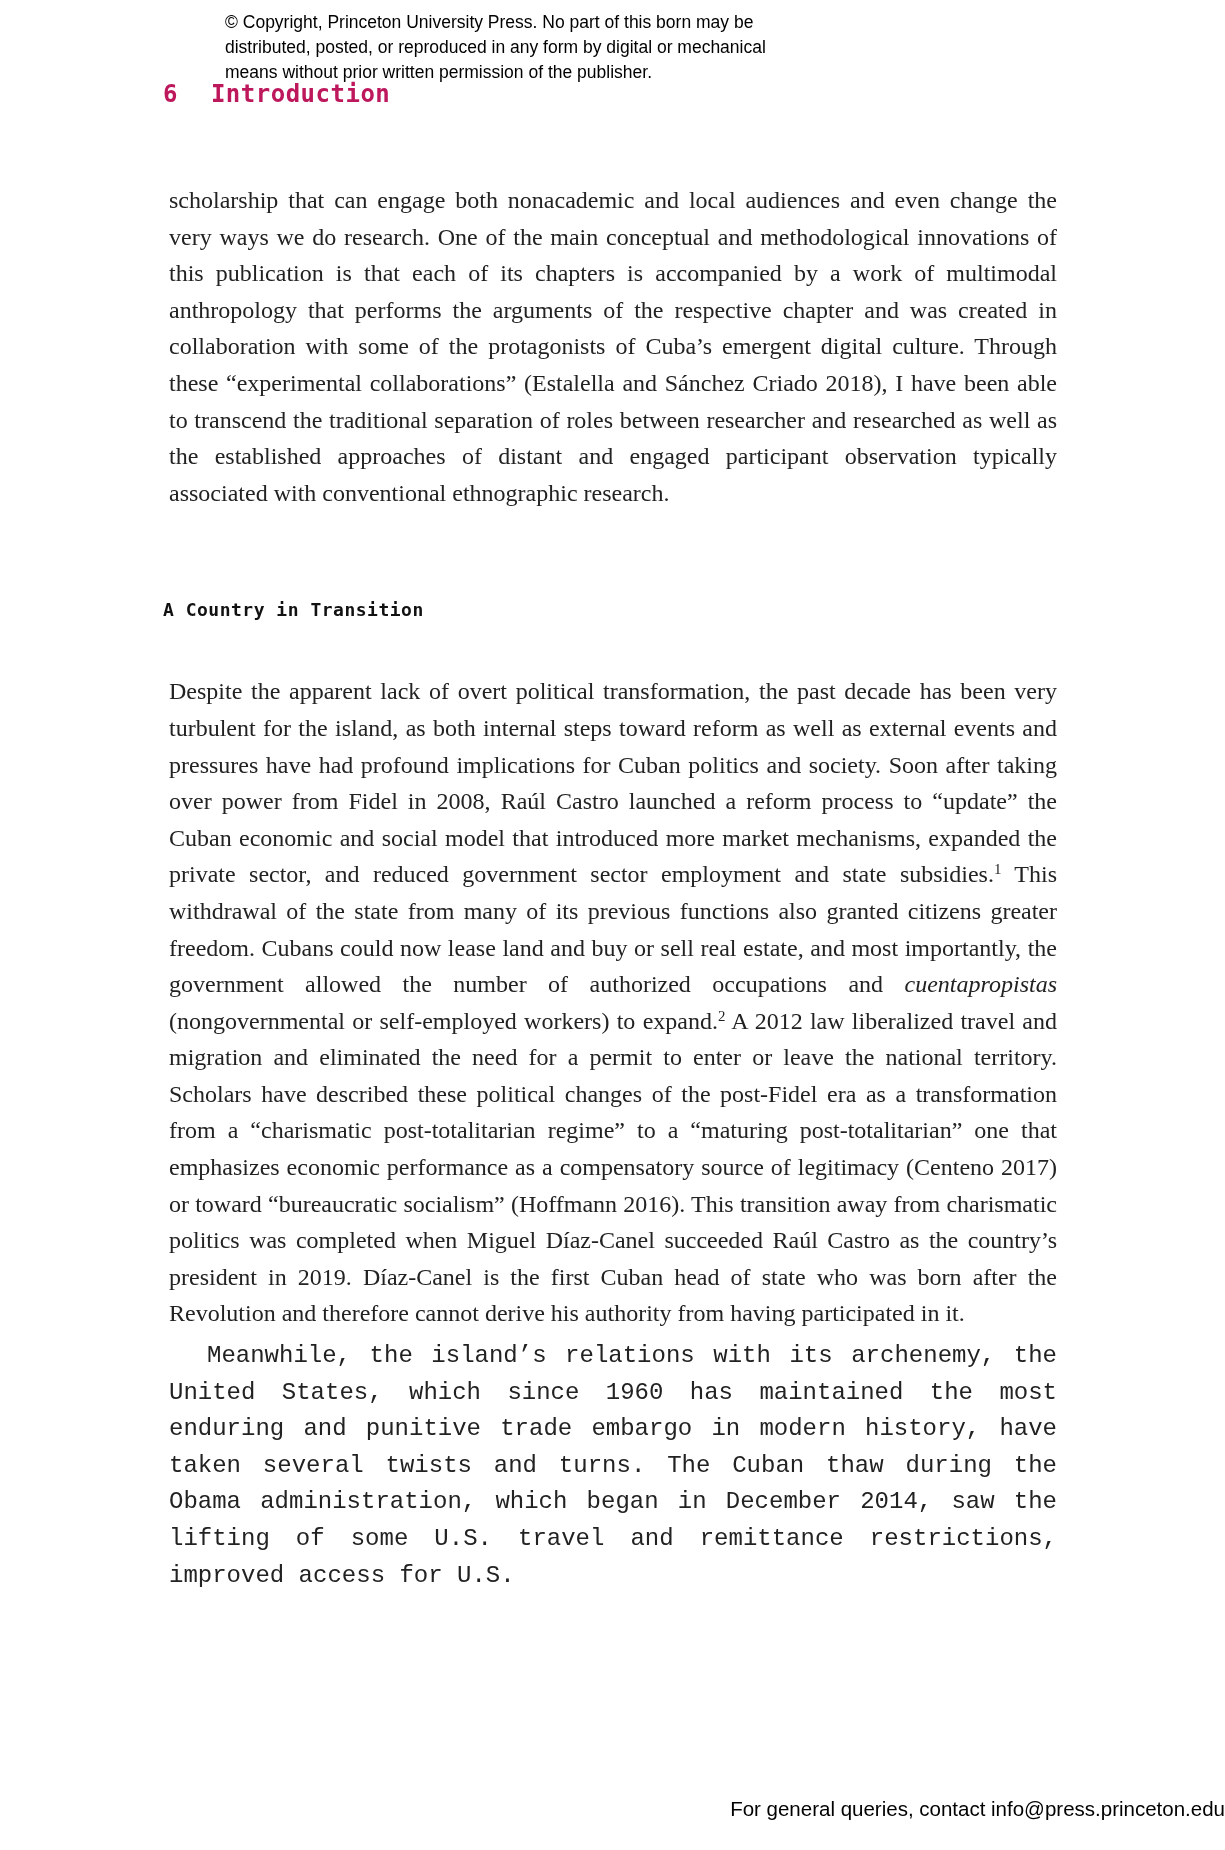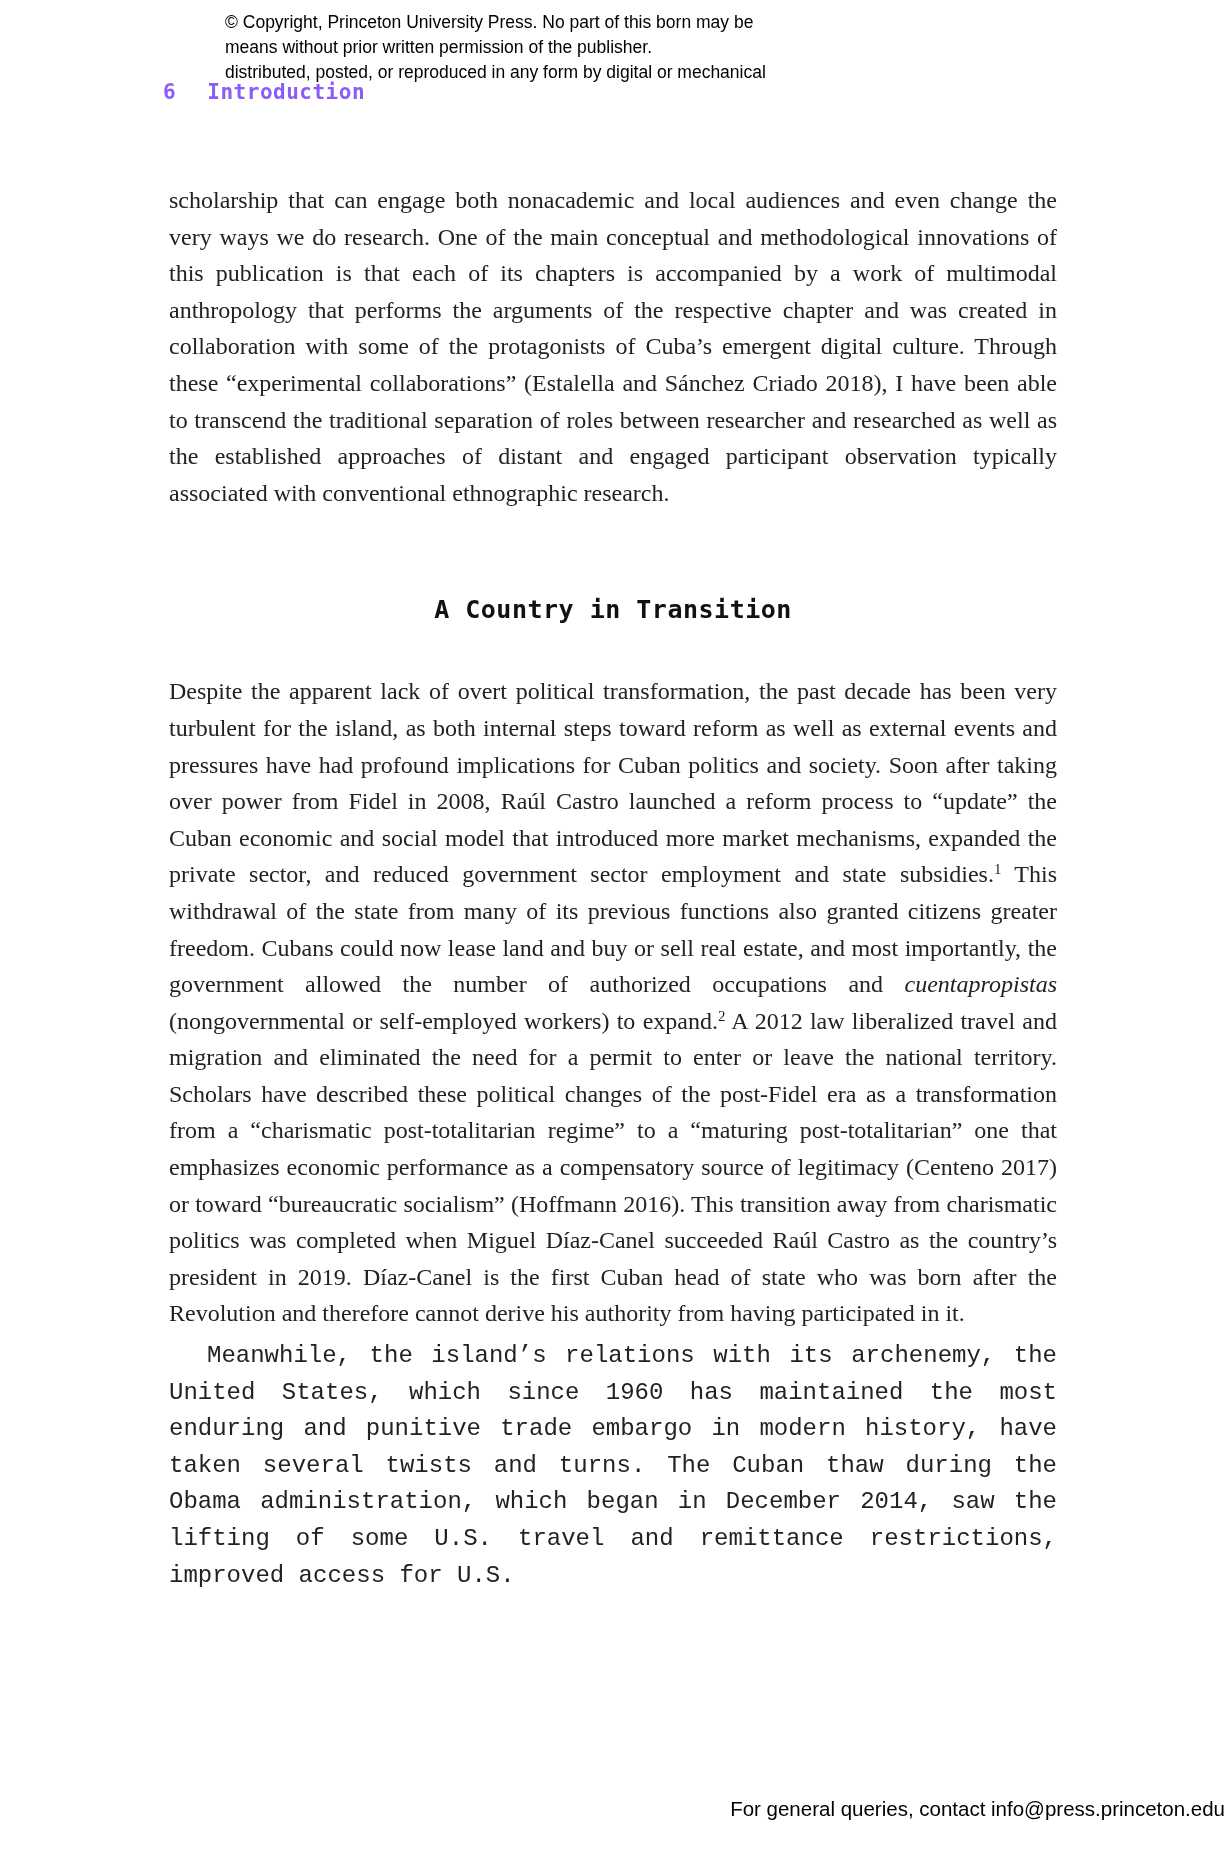--- a/index.html
+++ b/index.html
@@ -25,22 +25,22 @@
     line-height: 25px;
     color: #000000;
   }
   .copyright .line { display: block; }
   .running-head {
     position: absolute;
     left: 163px;
     top: 80px;
     font-family: "DejaVu Sans Mono", "Liberation Mono", monospace;
     font-weight: bold;
-    font-size: 21px;
-    color: #8b5cf6;
+    font-size: 24px;
+    color: #be185d;
     letter-spacing: 0.5px;
   }
   .running-head .page-number { display: inline-block; }
   .running-head .section-title { display: inline-block; margin-left: 18px; }
   .content {
     position: absolute;
     left: 163px;
     top: 176px;
     width: 900px;
     color: #222222;
@@ -57,24 +57,23 @@
   .body-para sup {
     font-size: 0.62em;
     line-height: 0;
     vertical-align: baseline;
     position: relative;
     top: -0.55em;
   }
   .section-heading {
     font-family: "DejaVu Sans Mono", "Liberation Mono", monospace;
     font-weight: bold;
-    font-size: 25px;
+    font-size: 18px;
     letter-spacing: 0.5px;
     color: #111111;
-    text-align: center;
     margin: 86px 0 0 0;
     line-height: 26px;
   }
   .para-2 { margin-top: 50px; }
   .para-3 { text-indent: 38px; font-family: Liberation Mono, monospace; }
   .footer {
     position: absolute;
     left: 0;
     top: 1797px;
     width: 1225px;
@@ -84,22 +83,22 @@
     color: #000000;
   }
 </style>
 </head>
 <body>
 
 <div class="page">
 
   <div class="copyright">
     <span class="line">© Copyright, Princeton University Press. No part of this born may be</span>
+    <span class="line">distributed, posted, or reproduced in any form by digital or mechanical</span>
     <span class="line">means without prior written permission of the publisher.</span>
-    <span class="line">distributed, posted, or reproduced in any form by digital or mechanical</span>
   </div>
 
   <div class="running-head">
     <span class="page-number">6</span>
     <span class="section-title">Introduction</span>
   </div>
 
   <div class="content">
     <p class="body-para para-1"><span>scholarship that can engage both nonacademic and local audiences and even change the very ways we do research. One of the main conceptual and methodological innovations of this publication is that each of its chapters is accompanied by a work of multimodal anthropology that performs the arguments of the respective chapter and was created in collaboration with some of the protagonists of Cuba’s emergent digital culture. Through these “experimental collaborations” (Estalella and Sánchez Criado 2018), I have been able to transcend the traditional separation of roles between researcher and researched as well as the established approaches of distant and engaged participant observation typically associated with conventional ethnographic research.</span></p>
     <h2 class="section-heading">A Country in Transition</h2>

